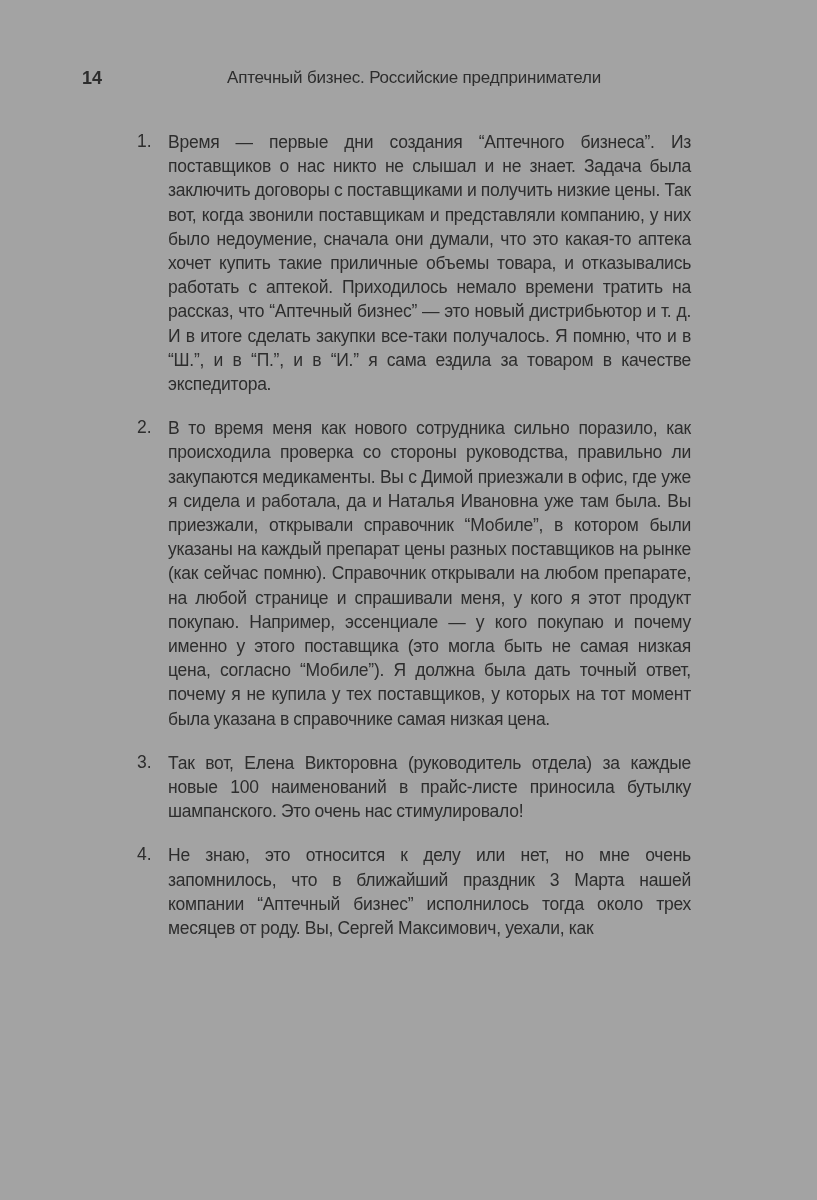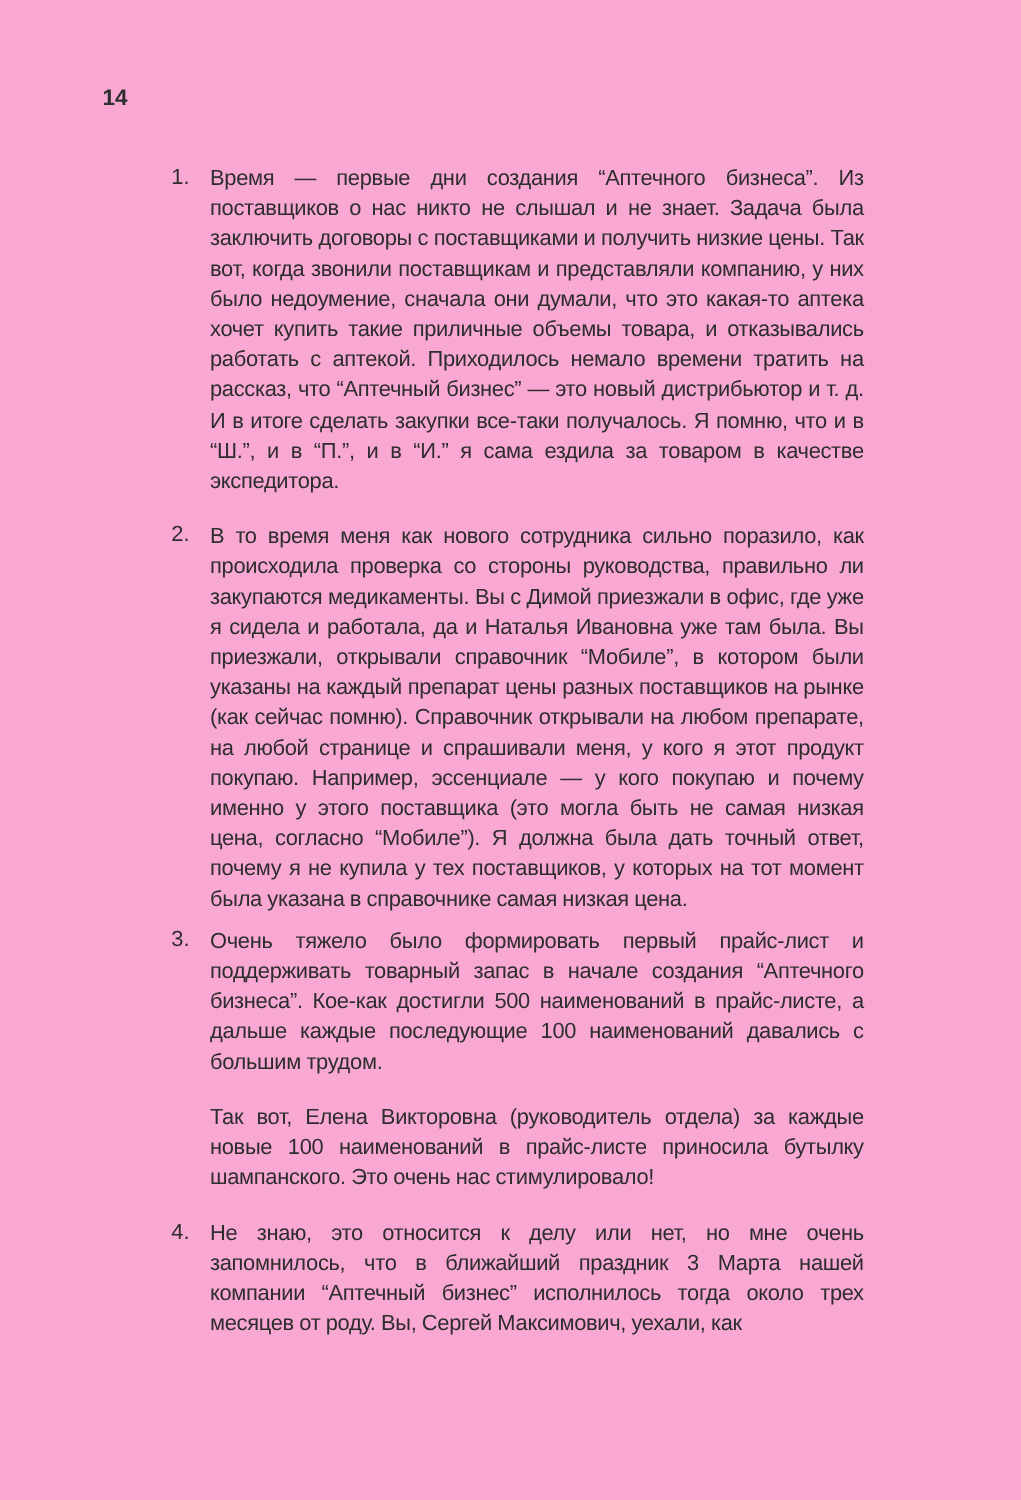--- a/index.html
+++ b/index.html
@@ -1,19 +1,19 @@
 <!DOCTYPE html>
 <html lang="ru"><head>
 <meta charset="utf-8">
 <style>
   html, body { margin: 0; padding: 0; background: #e9e9e9; }
   .page {
     width: 817px;
     height: 1200px;
-    background: #f9a8d4;
+    background: #a3a3a3;
     position: relative;
     overflow: hidden;
     font-family: "Liberation Sans", sans-serif;
     color: #2d2d2d;
     margin: 0 auto;
   }
   .header-row {
     position: absolute;
     top: 68px;
     left: 0;
@@ -67,37 +67,37 @@
   }
   .para:last-child { margin-bottom: 0; margin-top: 20px; }
 </style>
 </head>
 <body>
 
 <div class="page">
 
   <div class="header-row">
     <span class="page-num">14</span>
+    <span class="running-head">Аптечный бизнес. Российские предприниматели</span>
   </div>
 
   <div class="content">
 
     <div class="item">
       <span class="num">1.</span>
       <p class="para">Время — первые дни создания “Аптечного бизнеса”. Из поставщиков о нас никто не слышал и не знает. Задача была заключить договоры с поставщиками и получить низкие цены. Так вот, когда звонили поставщикам и представляли компанию, у них было недоумение, сначала они думали, что это какая-то аптека хочет купить такие приличные объемы товара, и отказывались работать с аптекой. Приходилось немало времени тратить на рассказ, что “Аптечный бизнес” — это новый дистрибьютор и т. д. И в итоге сделать закупки все-таки получалось. Я помню, что и в “Ш.”, и в “П.”, и в “И.” я сама ездила за товаром в качестве экспедитора.</p>
     </div>
 
     <div class="item">
       <span class="num">2.</span>
       <p class="para">В то время меня как нового сотрудника сильно поразило, как происходила проверка со стороны руководства, правильно ли закупаются медикаменты. Вы с Димой приезжали в офис, где уже я сидела и работала, да и Наталья Ивановна уже там была. Вы приезжали, открывали справочник “Мобиле”, в котором были указаны на каждый препарат цены разных поставщиков на рынке (как сейчас помню). Справочник открывали на любом препарате, на любой странице и спрашивали меня, у кого я этот продукт покупаю. Например, эссенциале — у кого покупаю и почему именно у этого поставщика (это могла быть не самая низкая цена, согласно “Мобиле”). Я должна была дать точный ответ, почему я не купила у тех поставщиков, у которых на тот момент была указана в справочнике самая низкая цена.</p>
     </div>
 
     <div class="item">
       <span class="num">3.</span>
-      <p class="para">Очень тяжело было формировать первый прайс-лист и поддерживать товарный запас в начале создания “Аптечного бизнеса”. Кое-как достигли 500 наименований в прайс-листе, а дальше каждые последующие 100 наименований давались с большим трудом.</p>
       <p class="para">Так вот, Елена Викторовна (руководитель отдела) за каждые новые 100 наименований в прайс-листе приносила бутылку шампанского. Это очень нас стимулировало!</p>
     </div>
 
     <div class="item">
       <span class="num">4.</span>
       <p class="para">Не знаю, это относится к делу или нет, но мне очень запомнилось, что в ближайший праздник 3 Марта нашей компании “Аптечный бизнес” исполнилось тогда около трех месяцев от роду. Вы, Сергей Максимович, уехали, как</p>
     </div>
 
   </div>
 

